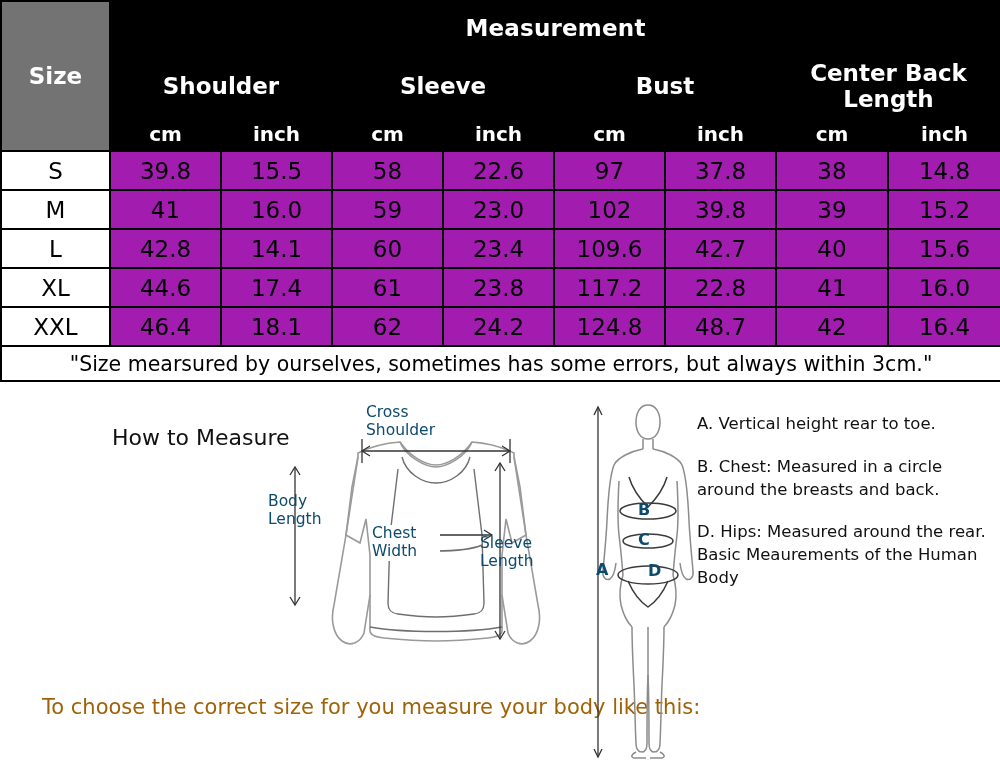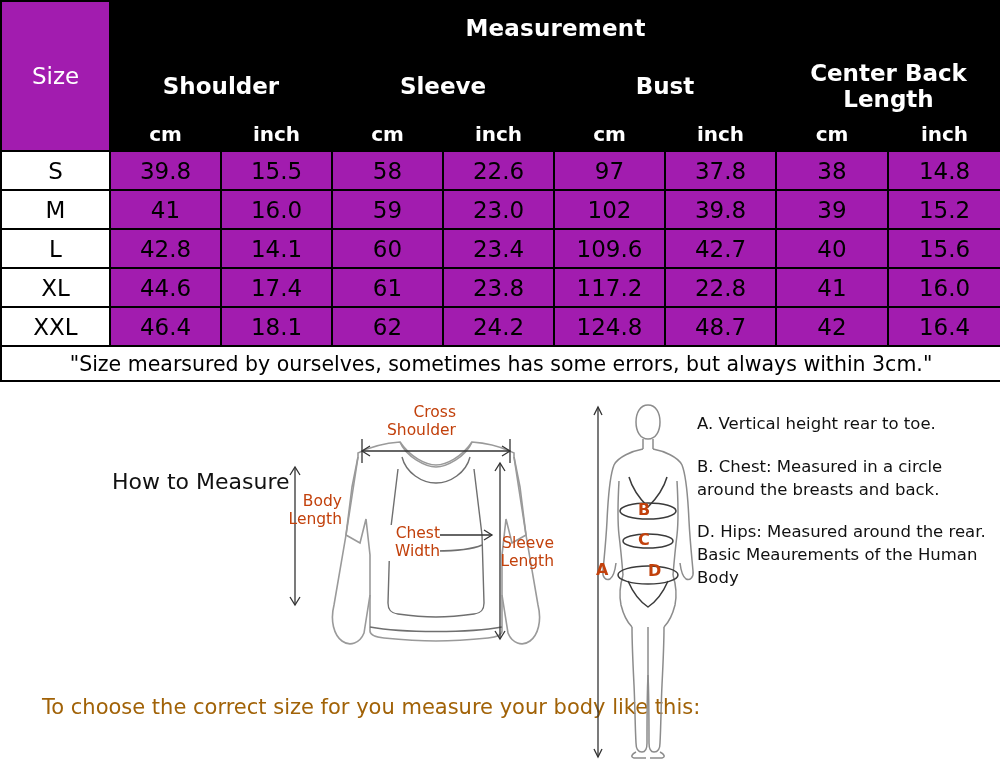--- a/index.html
+++ b/index.html
@@ -27,43 +27,43 @@
   }
   .hdr-black {
     background: #000;
     color: #fff;
     font-weight: bold;
   }
   .meas-title { font-size: 23px; height: 54px; letter-spacing: .2px; }
   .grp-title { font-size: 23px; height: 62px; line-height: 1.15; }
   .unit-cell { font-size: 20px; height: 34px; font-weight: bold; }
   .size-label-cell {
-    background: #a21caf; color: #fff; font-weight: normal;
+    background: #737373; color: #fff; font-weight: bold;
     font-size: 23px;
   }
   .data-cell { font-size: 23px; height: 39px; color: #000; background:#a21caf; }
   .size-cell { font-size: 23px; height: 39px; color: #000; background:#fff; }
   .note-cell {
     font-size: 20.5px; height: 35px; color: #000; background:#fff;
     text-align: center;
   }
 
   
   .lower { position: absolute; left: 0; top: 385px; width: 1000px; height: 387px; }
 
   .how-to-measure {
     position: absolute; left: 112px; top: 40px;
-    font-size: 22px; color: #111; margin-top: 44px;
+    font-size: 22px; color: #111;
   }
   .choose-text {
     position: absolute; left: 42px; top: 310px;
     font-size: 21px; color: #a16207;
   }
 
-  .lbl { position: absolute; font-size: 15.5px; color: #c2410c; line-height: 1.15; text-align: right; }
+  .lbl { position: absolute; font-size: 15.5px; color: #0c4a6e; line-height: 1.15; text-align: left; }
 
   .right-text { position: absolute; left: 697px; top: 28px; width: 300px; }
   .right-text p {
     margin: 0 0 20px 0;
     font-size: 16.5px;
     line-height: 1.38;
     color: #111;
     text-indent: 0;
   }
 

